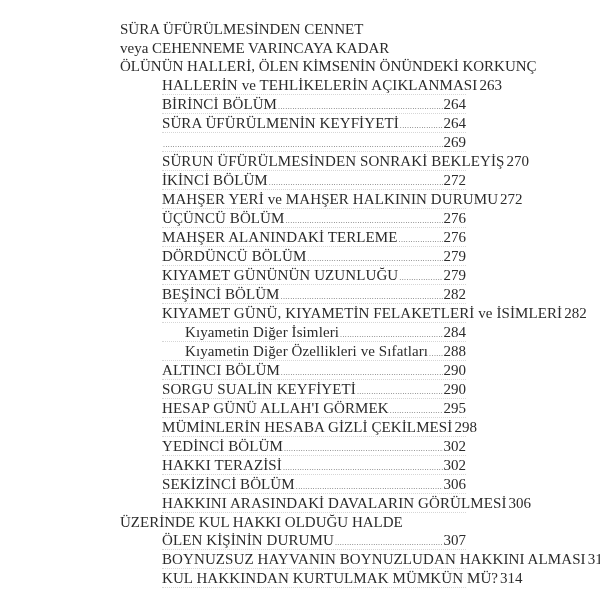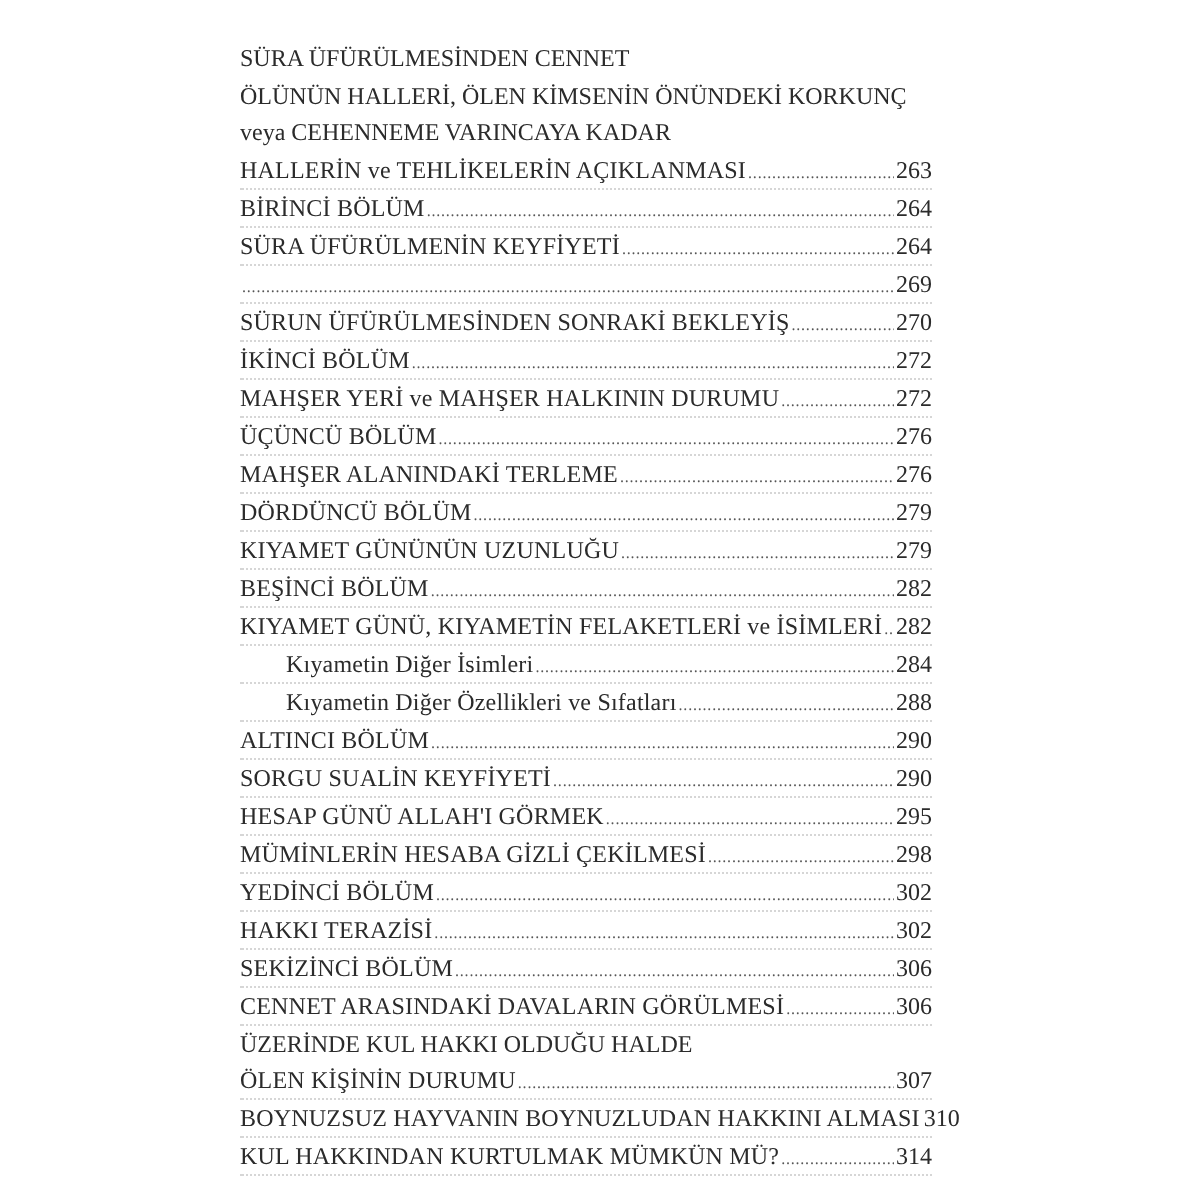--- a/index.html
+++ b/index.html
@@ -5,44 +5,44 @@
   html, body { margin: 0; padding: 0; }
   body {
     width: 600px; height: 600px; background: #ffffff; overflow: hidden;
     font-family: "Liberation Serif", "DejaVu Serif", serif;
     color: #2b2b2b;
   }
   .page { position: relative; width: 600px; height: 600px; }
   .toc { position: absolute; left: 120px; top: 20px; width: 346px; }
   .line {
     position: relative; height: 18.6px; line-height: 18.6px;
-    font-size: 12px; white-space: nowrap;
+    font-size: 15px; white-space: nowrap;
   }
-  .line.ruled { border-bottom: 1px dotted #d6d6d6; height: 18px; }
+  .line.ruled { border-bottom: 1px dotted #d6d6d6; height: 18px; margin-left: 42px; }
   .entry { display: flex; align-items: baseline; }
   .entry .title { flex: 0 0 auto; letter-spacing: 0.1px; }
   .entry .dots {
     flex: 1 1 auto; overflow: hidden; margin: 0 1px; color: #555;
     font-size: 8px; letter-spacing: 0.4px;
   }
   .entry .dots::before {
     content: "........................................................................................................................................................................................................";
   }
   .entry .page-no { flex: 0 0 auto; text-align: left; }
   .indent { padding-left: 23px; }
   .heading-only { }
 </style>
 </head>
 <body>
 
 <div class="page">
   <div class="toc" id="toc">
       <div class="line heading-only">SÜRA ÜFÜRÜLMESİNDEN CENNET</div>
+      <div class="line heading-only">veya CEHENNEME VARINCAYA KADAR</div>
       <div class="line heading-only">ÖLÜNÜN HALLERİ, ÖLEN KİMSENİN ÖNÜNDEKİ KORKUNÇ</div>
-      <div class="line heading-only">veya CEHENNEME VARINCAYA KADAR</div>
       <div class="line ruled entry">
         <span class="title">HALLERİN ve TEHLİKELERİN AÇIKLANMASI</span>
         <span class="dots"></span>
         <span class="page-no">263</span>
       </div>
       <div class="line ruled entry">
         <span class="title">BİRİNCİ BÖLÜM</span>
         <span class="dots"></span>
         <span class="page-no">264</span>
       </div>
@@ -139,21 +139,21 @@
         <span class="title">HAKKI TERAZİSİ</span>
         <span class="dots"></span>
         <span class="page-no">302</span>
       </div>
       <div class="line ruled entry">
         <span class="title">SEKİZİNCİ BÖLÜM</span>
         <span class="dots"></span>
         <span class="page-no">306</span>
       </div>
       <div class="line ruled entry">
-        <span class="title">CENNET ARASINDAKİ DAVALARIN GÖRÜLMESİ</span>
+        <span class="title">HAKKINI ARASINDAKİ DAVALARIN GÖRÜLMESİ</span>
         <span class="dots"></span>
         <span class="page-no">306</span>
       </div>
       <div class="line heading-only">ÜZERİNDE KUL HAKKI OLDUĞU HALDE</div>
       <div class="line ruled entry">
         <span class="title">ÖLEN KİŞİNİN DURUMU</span>
         <span class="dots"></span>
         <span class="page-no">307</span>
       </div>
       <div class="line ruled entry">

